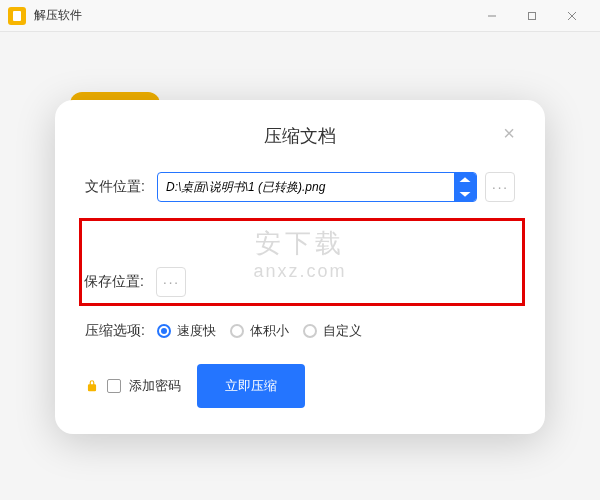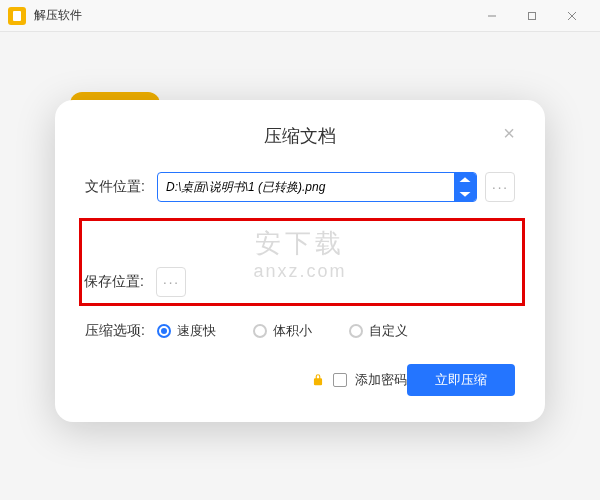--- a/index.html
+++ b/index.html
@@ -31,32 +31,32 @@
 .path-input .spin { position: absolute; right: 0; top: 0; bottom: 0; width: 22px; background: #2475ff; border-radius: 0 3px 3px 0; display: flex; flex-direction: column; }
 .spin::before, .spin::after { content: ""; flex: 1; display: block; background-repeat: no-repeat; background-position: center; }
 .spin::before { background-image: linear-gradient(#fff,#fff); clip-path: polygon(50% 30%, 25% 65%, 75% 65%); }
 .spin::after { background-image: linear-gradient(#fff,#fff); clip-path: polygon(25% 35%, 75% 35%, 50% 70%); }
 .browse { width: 30px; height: 30px; border: 1px solid #ddd; border-radius: 4px; display: flex; align-items: center; justify-content: center; color: #aaa; font-size: 14px; letter-spacing: 1px; }
 
 .highlight-box { border: 3px solid #e20000; padding: 6px 8px 6px 2px; margin: 0 -10px 16px -6px; }
 .highlight-box .row { margin-bottom: 0; margin-top: 40px; }
 
 .options { display: flex; align-items: flex-end; margin-bottom: 24px; }
-.opt-group { display: flex; gap: 37px; }
+.opt-group { display: flex; gap: 14px; }
 .radio { display: flex; align-items: center; gap: 6px; font-size: 13px; color: #333; cursor: pointer; }
 .radio-dot { width: 14px; height: 14px; border: 2px solid #ccc; border-radius: 50%; position: relative; }
 .radio.selected .radio-dot { border-color: #2475ff; }
 .radio.selected .radio-dot::after { content: ""; position: absolute; top: 2px; left: 2px; width: 6px; height: 6px; background: #2475ff; border-radius: 50%; }
 
-.footer { display: flex; align-items: center; justify-content: flex-end; }
+.footer { display: flex; align-items: center; justify-content: flex-start; gap: 16px; }
 .pwd-wrap { display: flex; align-items: center; gap: 8px; }
 .lock-icon { width: 14px; height: 14px; color: #f7b500; }
 .checkbox { width: 14px; height: 14px; border: 1px solid #999; border-radius: 2px; }
 .pwd-label { font-size: 13px; color: #333; }
-.primary-btn { background: #2475ff; color: #fff; border: none; border-radius: 4px; height: 32px; padding: 0 28px; font-size: 13px; cursor: pointer; }
+.primary-btn { background: #2475ff; color: #fff; border: none; border-radius: 4px; height: 44px; padding: 0 28px; font-size: 13px; cursor: pointer; }
 
 .watermark { position: absolute; top: 210px; left: 50%; transform: translateX(-50%); color: rgba(150,150,150,0.35); text-align: center; pointer-events: none; z-index: 999; margin-top: 16px; }
 .watermark .wm1 { font-size: 26px; letter-spacing: 4px; }
 .watermark .wm2 { font-size: 18px; letter-spacing: 2px; }
 </style>
 </head>
 <body>
 
 <div class="titlebar">
   <div class="app-icon"></div>

